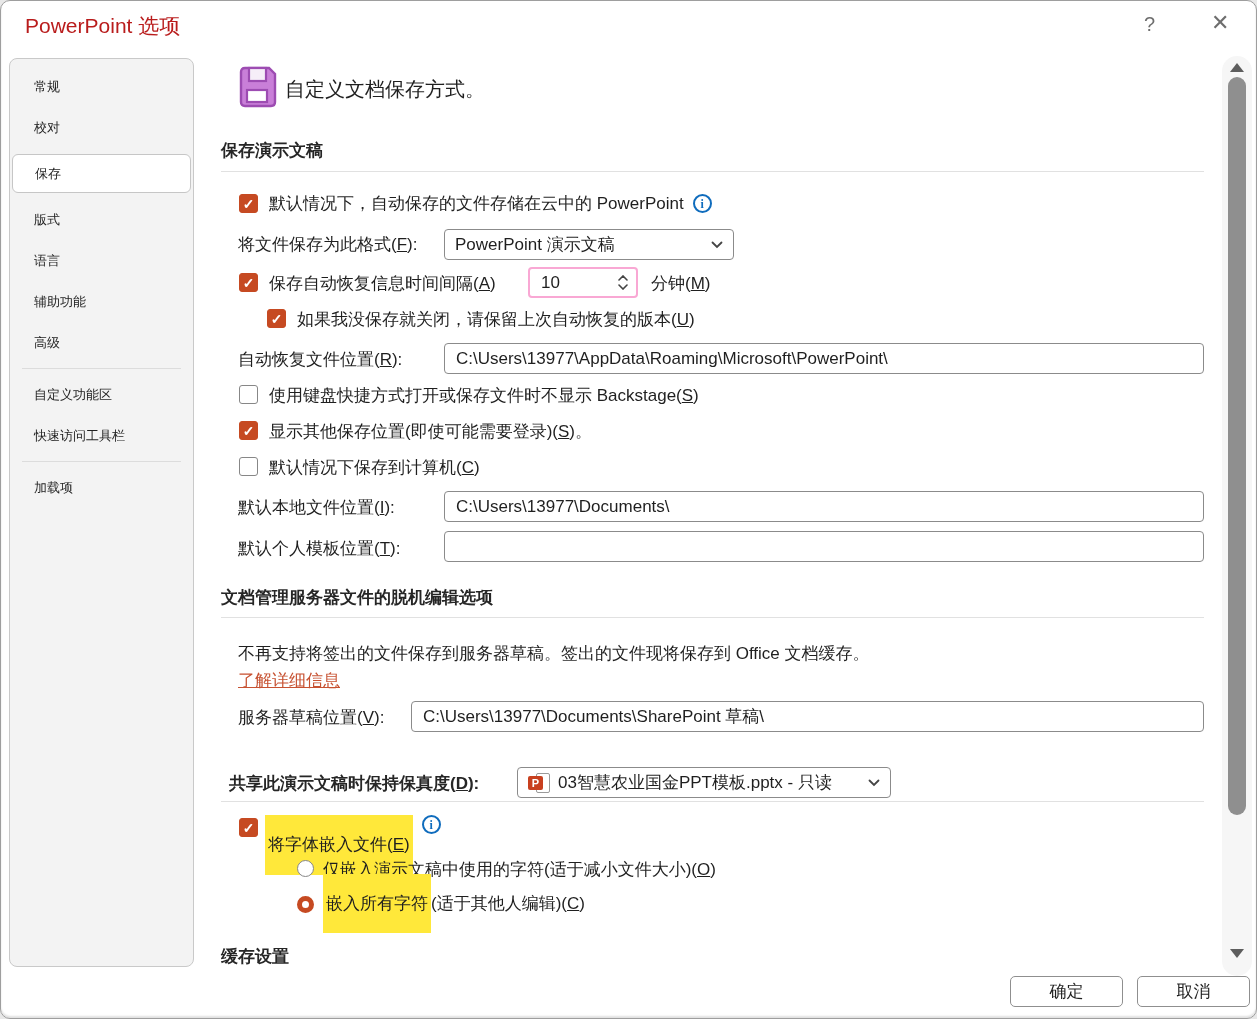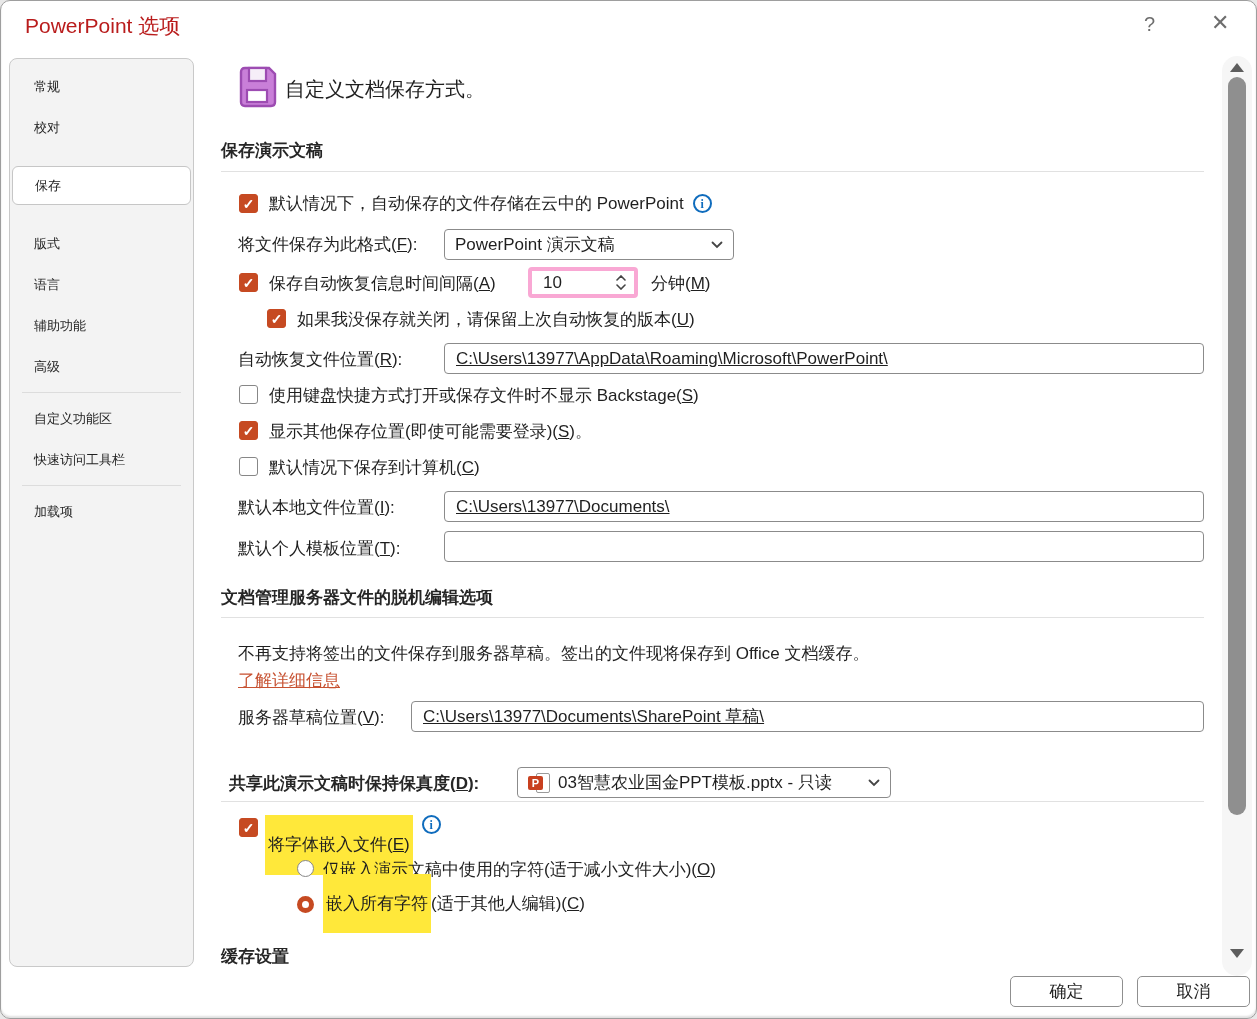--- a/index.html
+++ b/index.html
@@ -26,39 +26,39 @@
   .bold{font-weight:700;color:#262626}
   .u{text-decoration:underline}
   .hl{background:var(--highlight);padding:20px 3px}
   .hline{height:1px;background:#e1e1e1}
   
   .sidebar{
     left:8px;top:57px;width:185px;height:909px;
     background:#f3f3f3;border:1px solid #c9c9c9;border-radius:8px;padding-top:7px;
   }
   .side-item{height:41px;display:flex;align-items:center;padding-left:24px;font-size:13px}
-  .side-item.selected{background:#fff;border:1px solid #c6c6c6;border-radius:6px;margin:18px 2px;height:39px;padding-left:22px}
+  .side-item.selected{background:#fff;border:1px solid #c6c6c6;border-radius:6px;margin:6px 2px;height:39px;padding-left:22px}
   .side-div{height:1px;background:#dcdcdc;margin:5px 12px}
   
   .cb{width:19px;height:19px;border:1px solid #878787;border-radius:3px;background:#fff;
       display:flex;align-items:center;justify-content:center}
   .cb.on{background:var(--accent);border-color:var(--accent)}
   .cb.on::after{content:"✓";color:#fff;font-size:14px;font-weight:700;line-height:1}
   .radio{width:17px;height:17px;border:1.5px solid #878787;border-radius:50%;background:#fff}
   .radio.on{border:5px solid var(--accent)}
   .input{
     border:1px solid #8b8b8b;border-radius:4px;height:31px;background:#fff;
-    font-size:17px;line-height:29px;padding:0 11px;overflow:hidden;white-space:nowrap;text-decoration:underline;
+    font-size:17px;line-height:29px;padding:0 11px;overflow:hidden;white-space:nowrap;
   }
   .dd{
     border:1px solid #8b8b8b;border-radius:4px;height:31px;background:#fff;
     display:flex;align-items:center;padding:0 10px;font-size:17px;white-space:nowrap;
   }
   .dd .grow{flex:1}
-  .spin{border:4px solid #f9a8d4;border-radius:4px;height:31px;background:#fff;
+  .spin{border:2px solid #f9a8d4;border-radius:4px;height:31px;background:#fff;
     display:flex;align-items:center;padding:0 8px 0 11px;font-size:17px}
   .spin .grow{flex:1}
   .spin-arrows{display:flex;flex-direction:column;gap:3px;align-items:center}
   .info{
     width:19px;height:19px;border:2px solid var(--info);border-radius:50%;
     color:var(--info);font-size:12px;font-weight:700;font-family:"Liberation Serif",serif;
     display:flex;align-items:center;justify-content:center;line-height:1;
   }
   .link{color:var(--link);text-decoration:underline;font-size:17px;white-space:nowrap;cursor:pointer}
   .btn{

